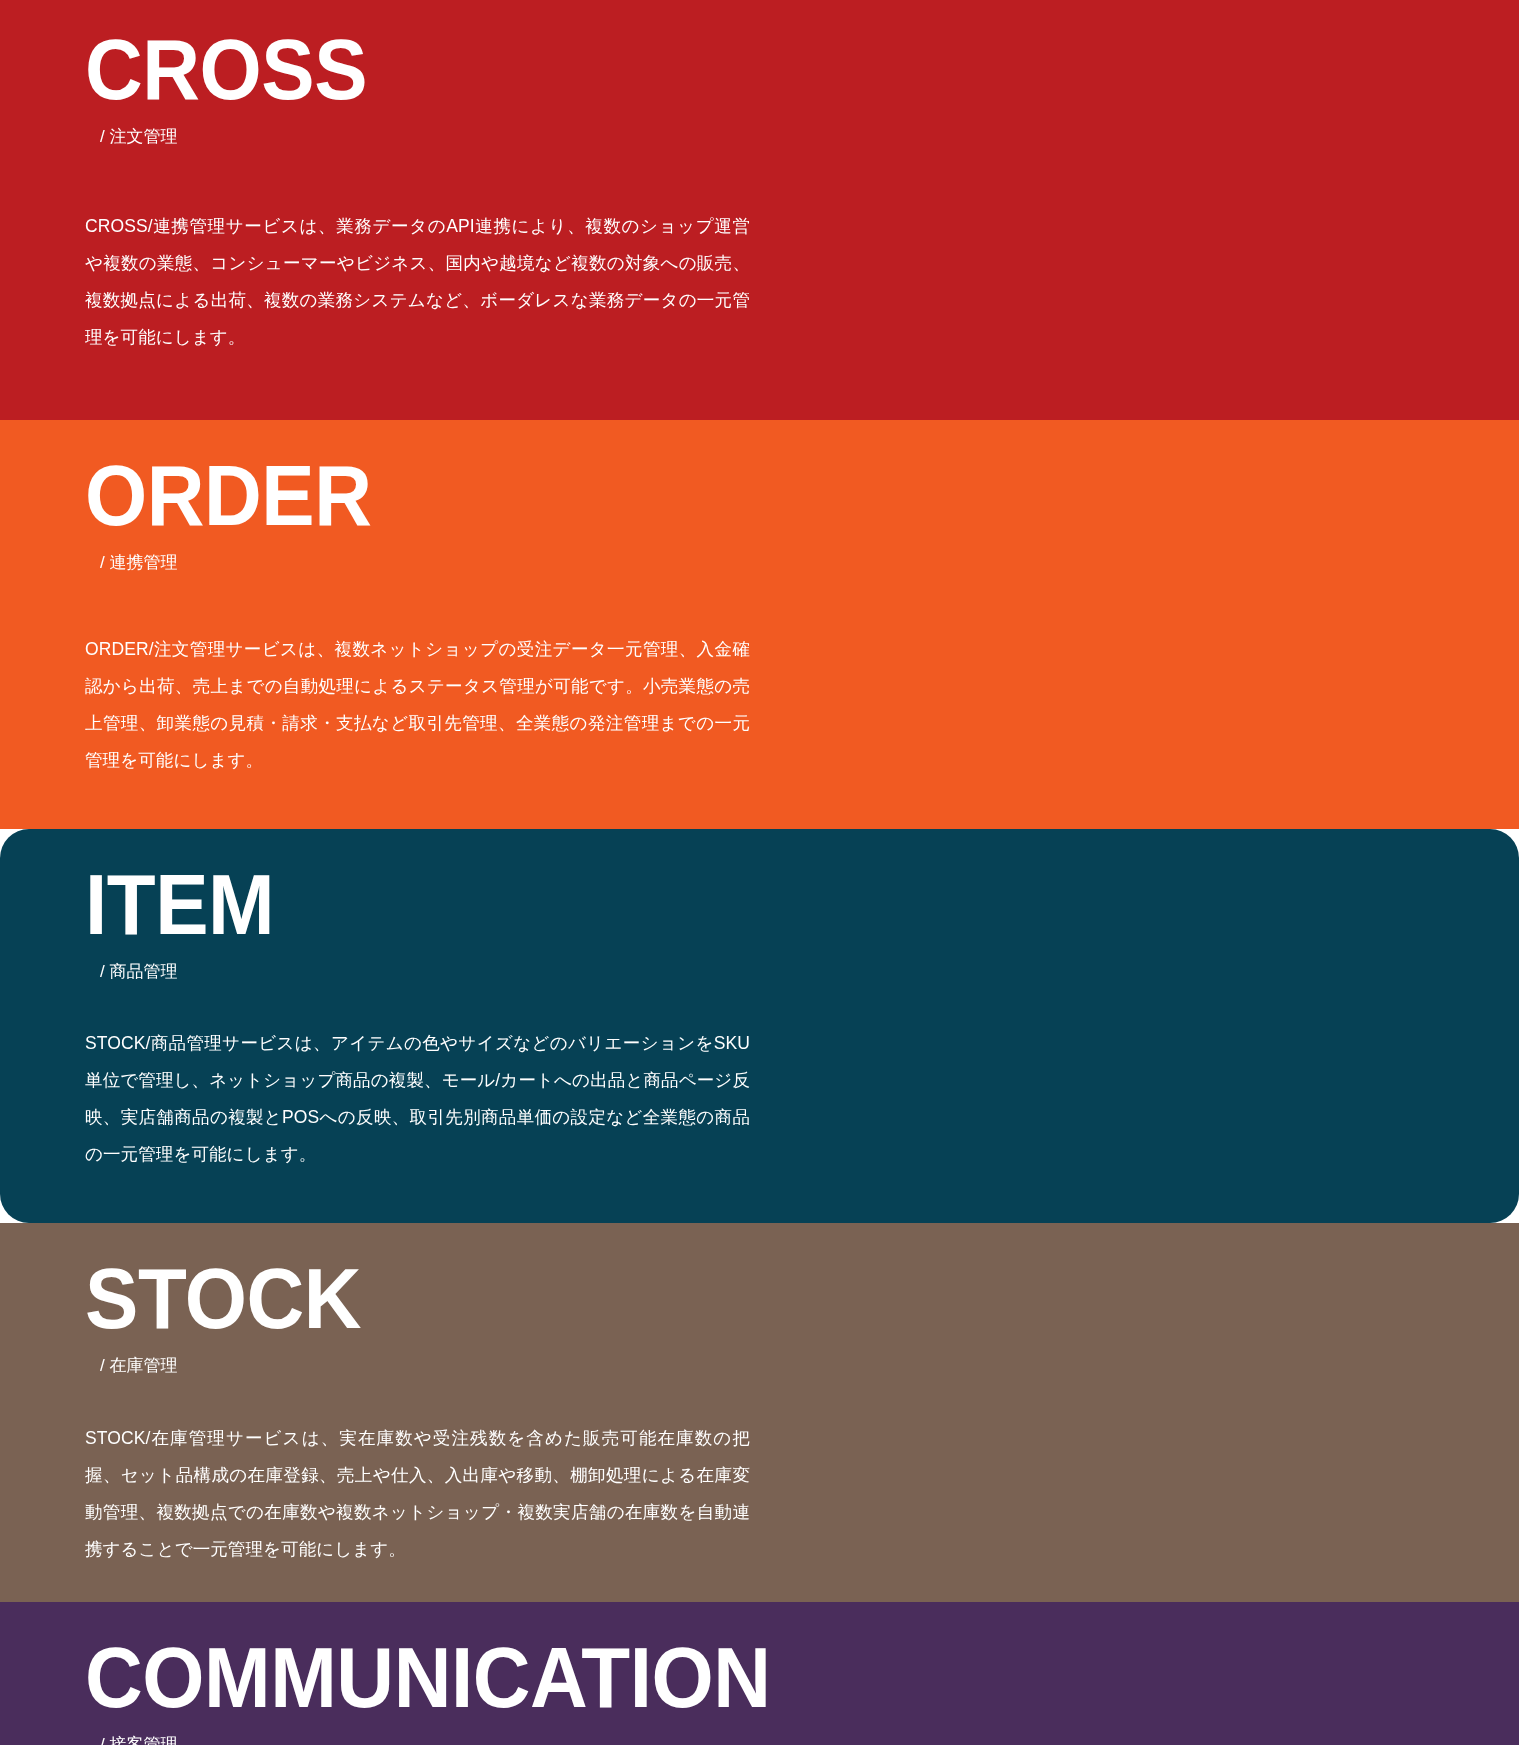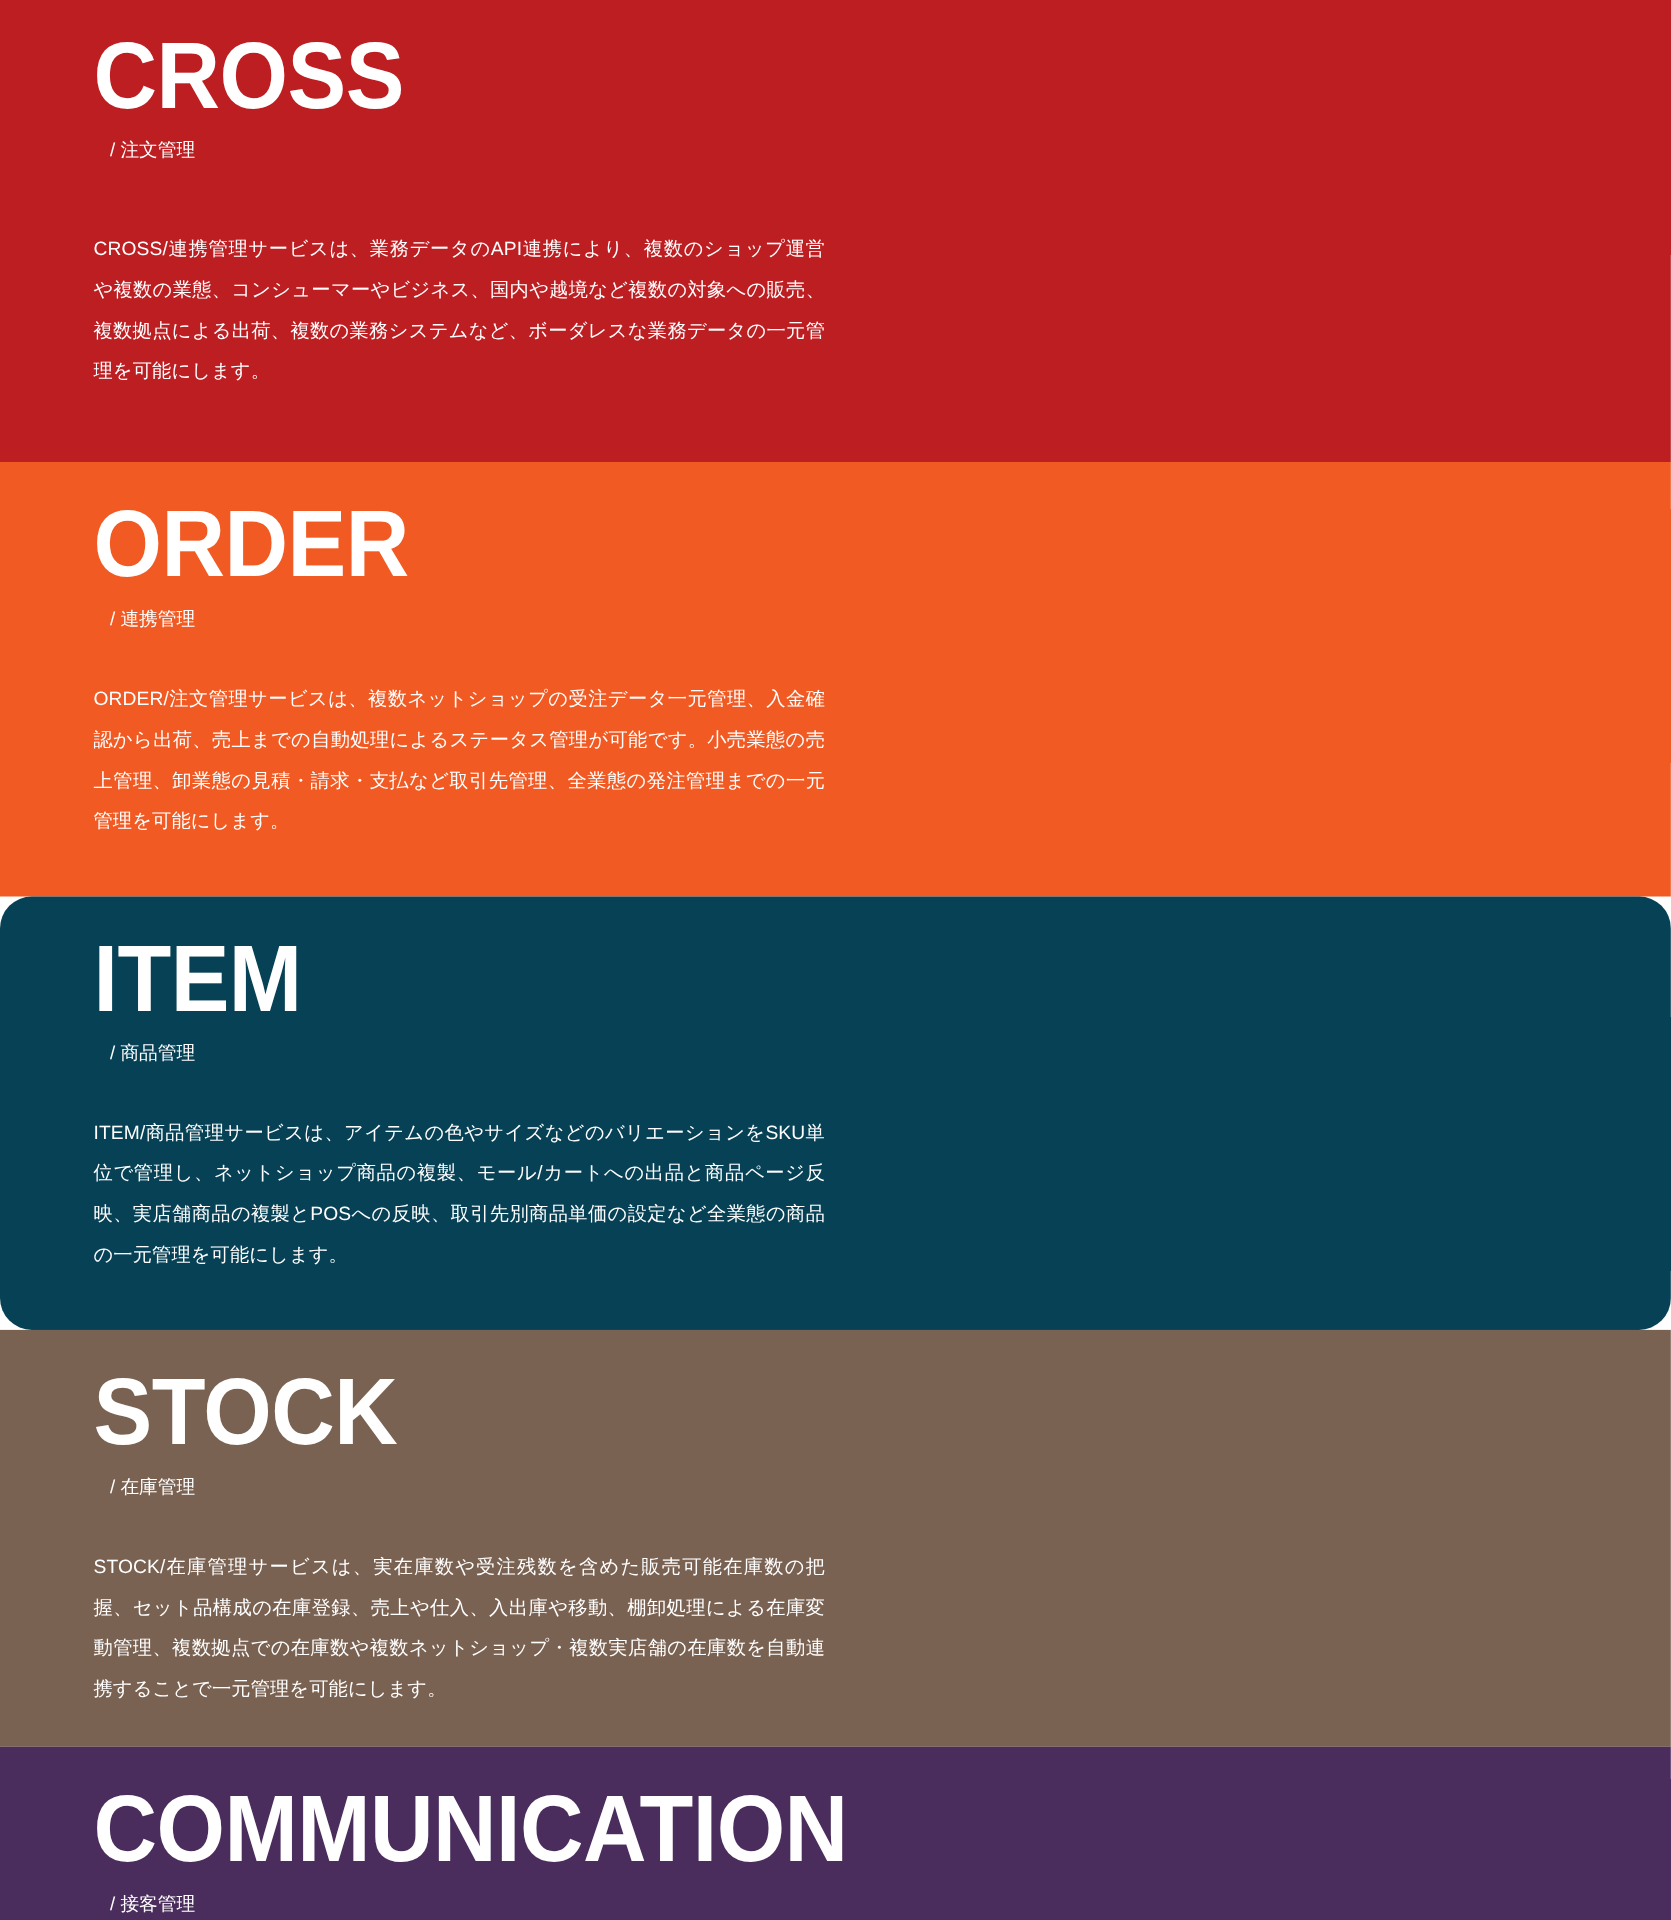--- a/index.html
+++ b/index.html
@@ -58,21 +58,21 @@
 
   
   .band-cross{background:#bc1e22;padding-top:26px;padding-bottom:64px;}
   .band-cross .section-title{font-size:86px;}
   .band-cross .section-sub{margin-top:14px;}
   .band-cross .section-desc{margin-top:60px;}
 
   .band-order{background:#f15a22;padding-top:32px;padding-bottom:50px;}
   .band-order .section-title{font-size:86px;}
   .band-order .section-sub{margin-top:14px;}
-  .band-order .section-desc{margin-top:42px;}
+  .band-order .section-desc{margin-top:56px;}
 
   .band-item{background:#064155;padding-top:32px;padding-bottom:50px;border-radius:29px;}
   .band-item .section-title{font-size:86px;}
   .band-item .section-sub{margin-top:14px;}
   .band-item .section-desc{margin-top:42px;}
 
   .band-stock{background:#7a6253;padding-top:32px;padding-bottom:34px;}
   .band-stock .section-title{font-size:86px;}
   .band-stock .section-sub{margin-top:14px;}
   .band-stock .section-desc{margin-top:42px;}
@@ -99,21 +99,21 @@
       <h2 class="section-title">ORDER</h2>
       <p class="section-sub">/ 連携管理</p>
       <p class="section-desc">ORDER/注文管理サービスは、複数ネットショップの受注データ一元管理、入金確認から出荷、売上までの自動処理によるステータス管理が可能です。小売業態の売上管理、卸業態の見積・請求・支払など取引先管理、全業態の発注管理までの一元管理を可能にします。</p>
     </div>
   </section>
 
   <section class="section band-item" style="background: rgb(6, 65, 85);">
     <div class="section-inner">
       <h2 class="section-title">ITEM</h2>
       <p class="section-sub">/ 商品管理</p>
-      <p class="section-desc">ITEM/商品管理サービスは、アイテムの色やサイズなどのバリエーションをSKU単位で管理し、ネットショップ商品の複製、モール/カートへの出品と商品ページ反映、実店舗商品の複製とPOSへの反映、取引先別商品単価の設定など全業態の商品の一元管理を可能にします。</p>
+      <p class="section-desc">STOCK/商品管理サービスは、アイテムの色やサイズなどのバリエーションをSKU単位で管理し、ネットショップ商品の複製、モール/カートへの出品と商品ページ反映、実店舗商品の複製とPOSへの反映、取引先別商品単価の設定など全業態の商品の一元管理を可能にします。</p>
     </div>
   </section>
 
   <section class="section band-stock" style="background: rgb(122, 98, 83);">
     <div class="section-inner">
       <h2 class="section-title">STOCK</h2>
       <p class="section-sub">/ 在庫管理</p>
       <p class="section-desc">STOCK/在庫管理サービスは、実在庫数や受注残数を含めた販売可能在庫数の把握、セット品構成の在庫登録、売上や仕入、入出庫や移動、棚卸処理による在庫変動管理、複数拠点での在庫数や複数ネットショップ・複数実店舗の在庫数を自動連携することで一元管理を可能にします。</p>
     </div>
   </section>

